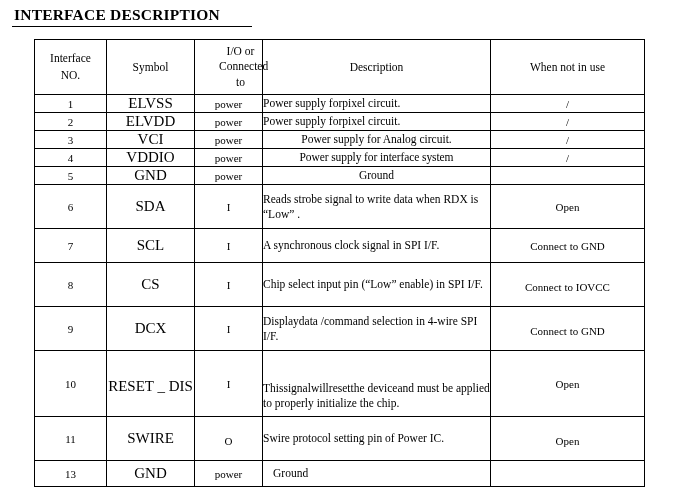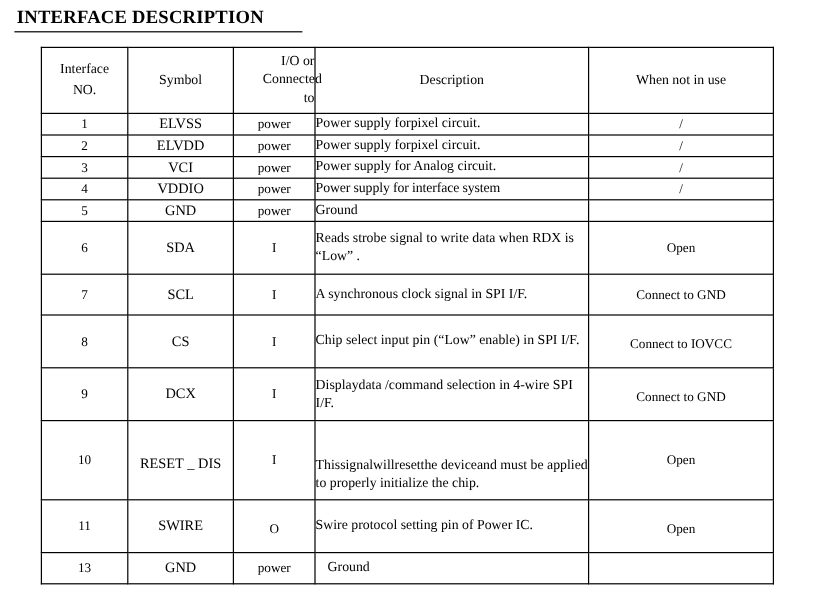--- a/index.html
+++ b/index.html
@@ -63,21 +63,21 @@
   col.c3 { width: 228px; }
   col.c4 { width: 154px; }
 
   thead td {
     text-align: center;
     font-size: 11.5px;
     height: 54px;
     padding: 2px 4px;
   }
   thead td.hleft {
-    text-align: right;
+    text-align: center;
     padding-left: 24px;
     line-height: 1.35;
   }
   thead td.hcenter-multi {
     line-height: 1.5;
   }
 
   tbody td {
     height: 17px;
   }
@@ -87,23 +87,24 @@
   td.desc, td.when {
     padding-left: 6px;
     padding-right: 4px;
   }
   td.when {
     text-align: center;
     padding-left: 2px;
   }
   td.desc-sm {
     font-size: 9.5px;
+    text-align: center;
   }
   td.num { font-size: 11px; }
-  td.sym { font-size: 12px; }
+  td.sym { font-size: 15px; }
   td.io  { font-size: 11px; }
   td.desc { font-size: 11.5px; line-height: 1.3; }
   td.when { font-size: 11px; }
 
   .two-line { line-height: 1.45; }
   .tight { letter-spacing: -0.1px; margin-left: 48px; }
 
   
   td.vtop { vertical-align: top; padding-top: 3px; }
   td.vmid { vertical-align: middle; }

